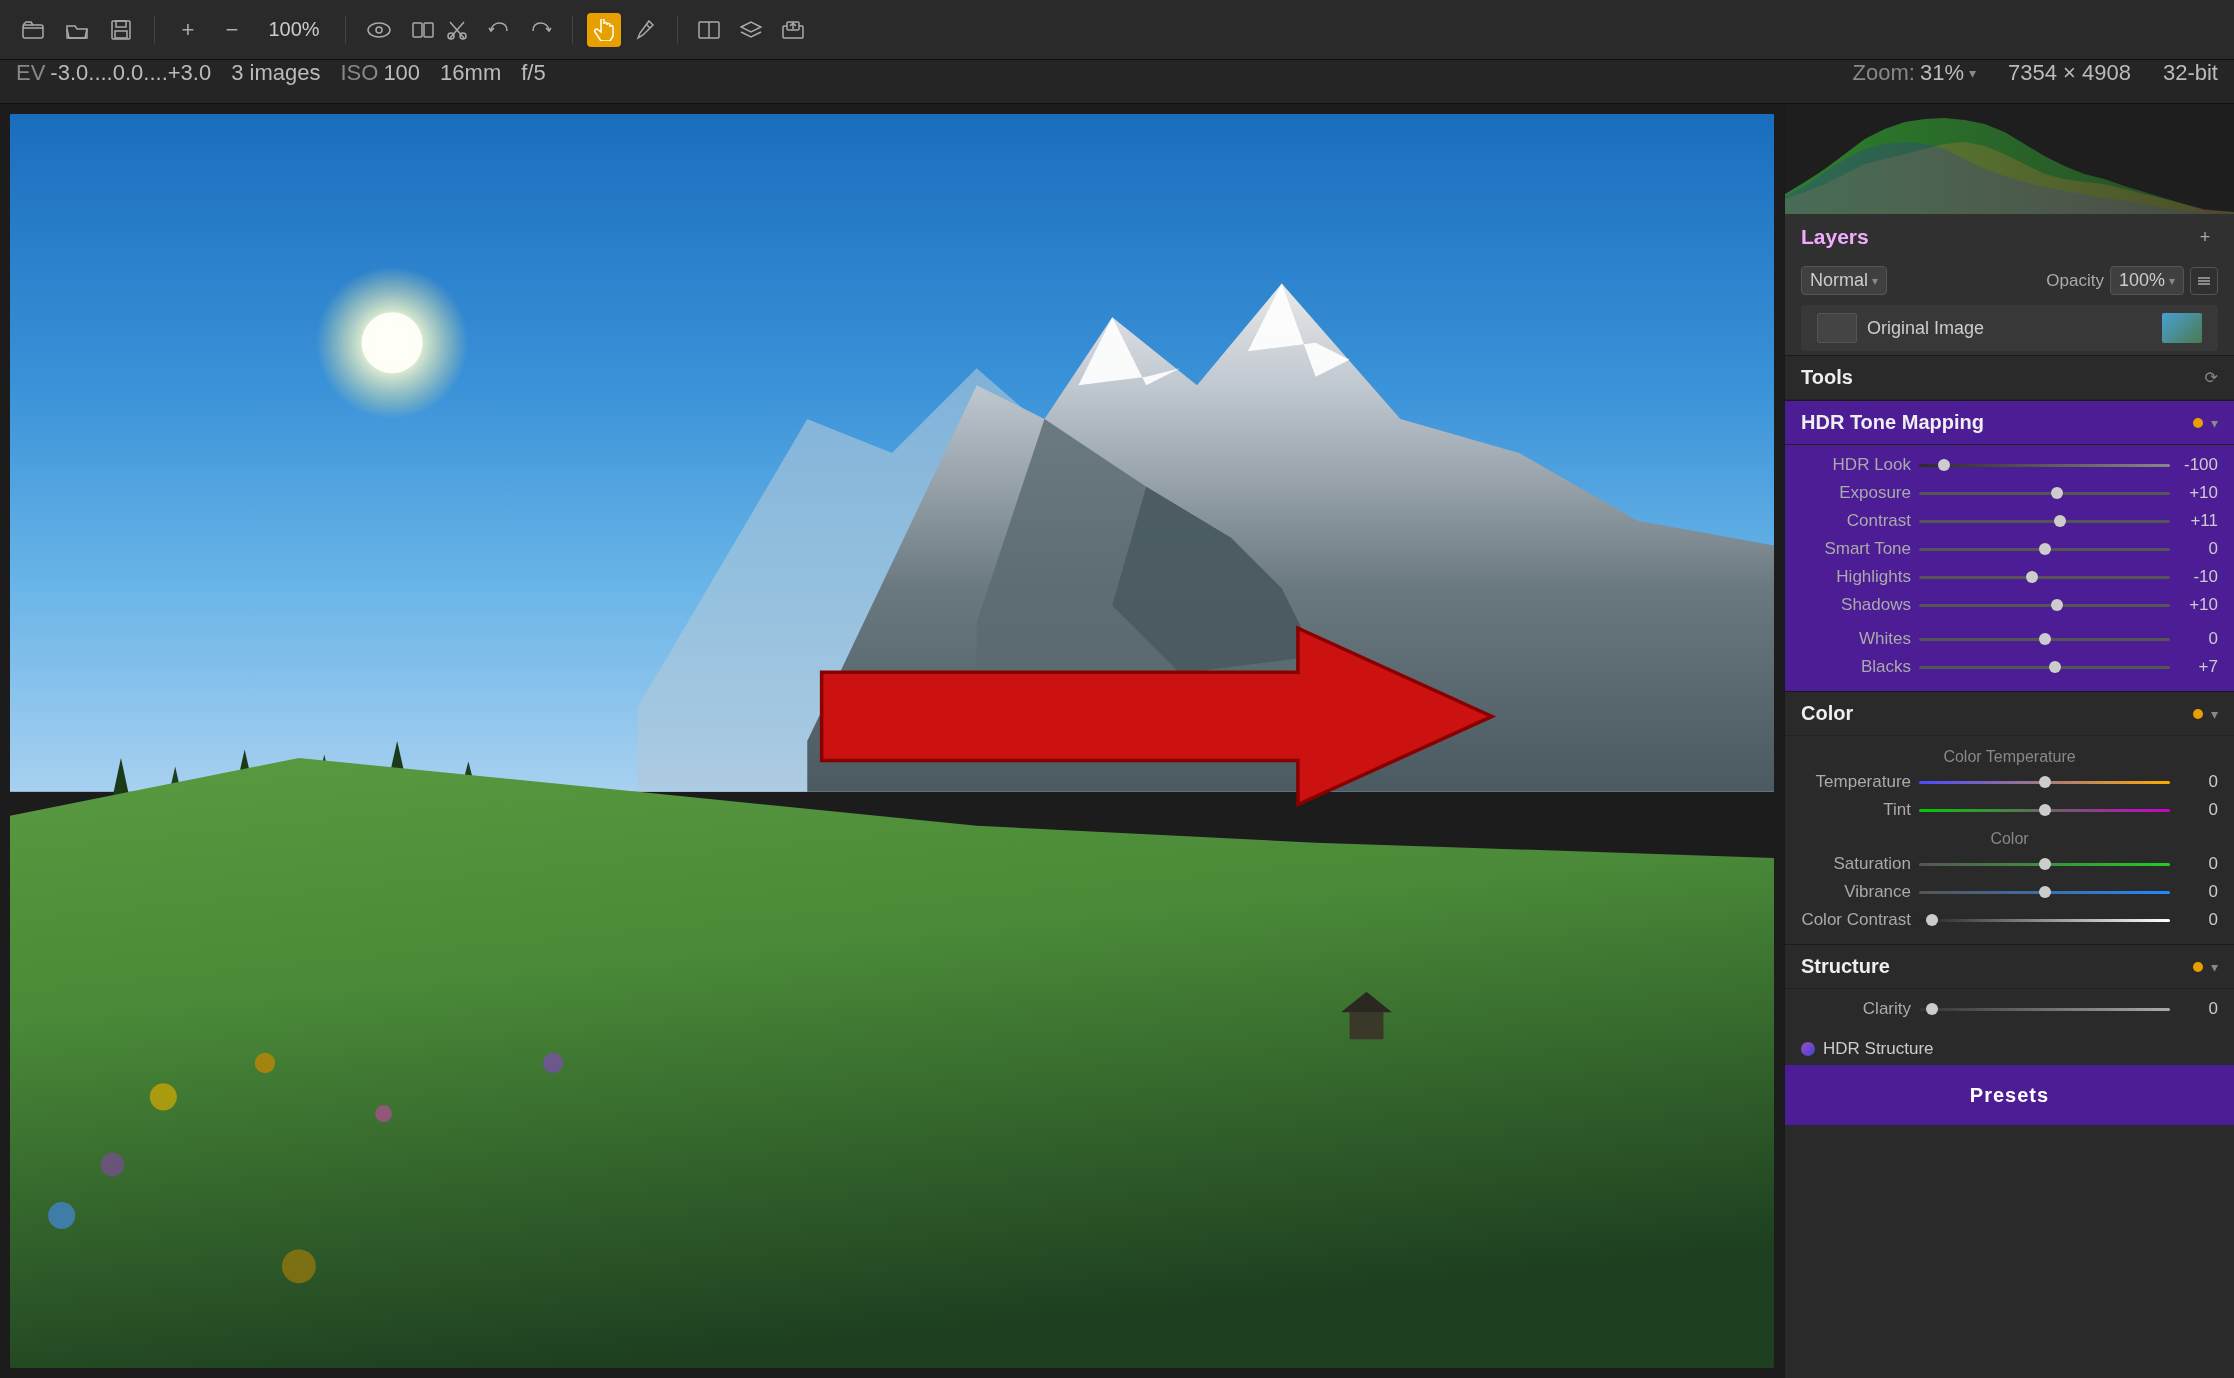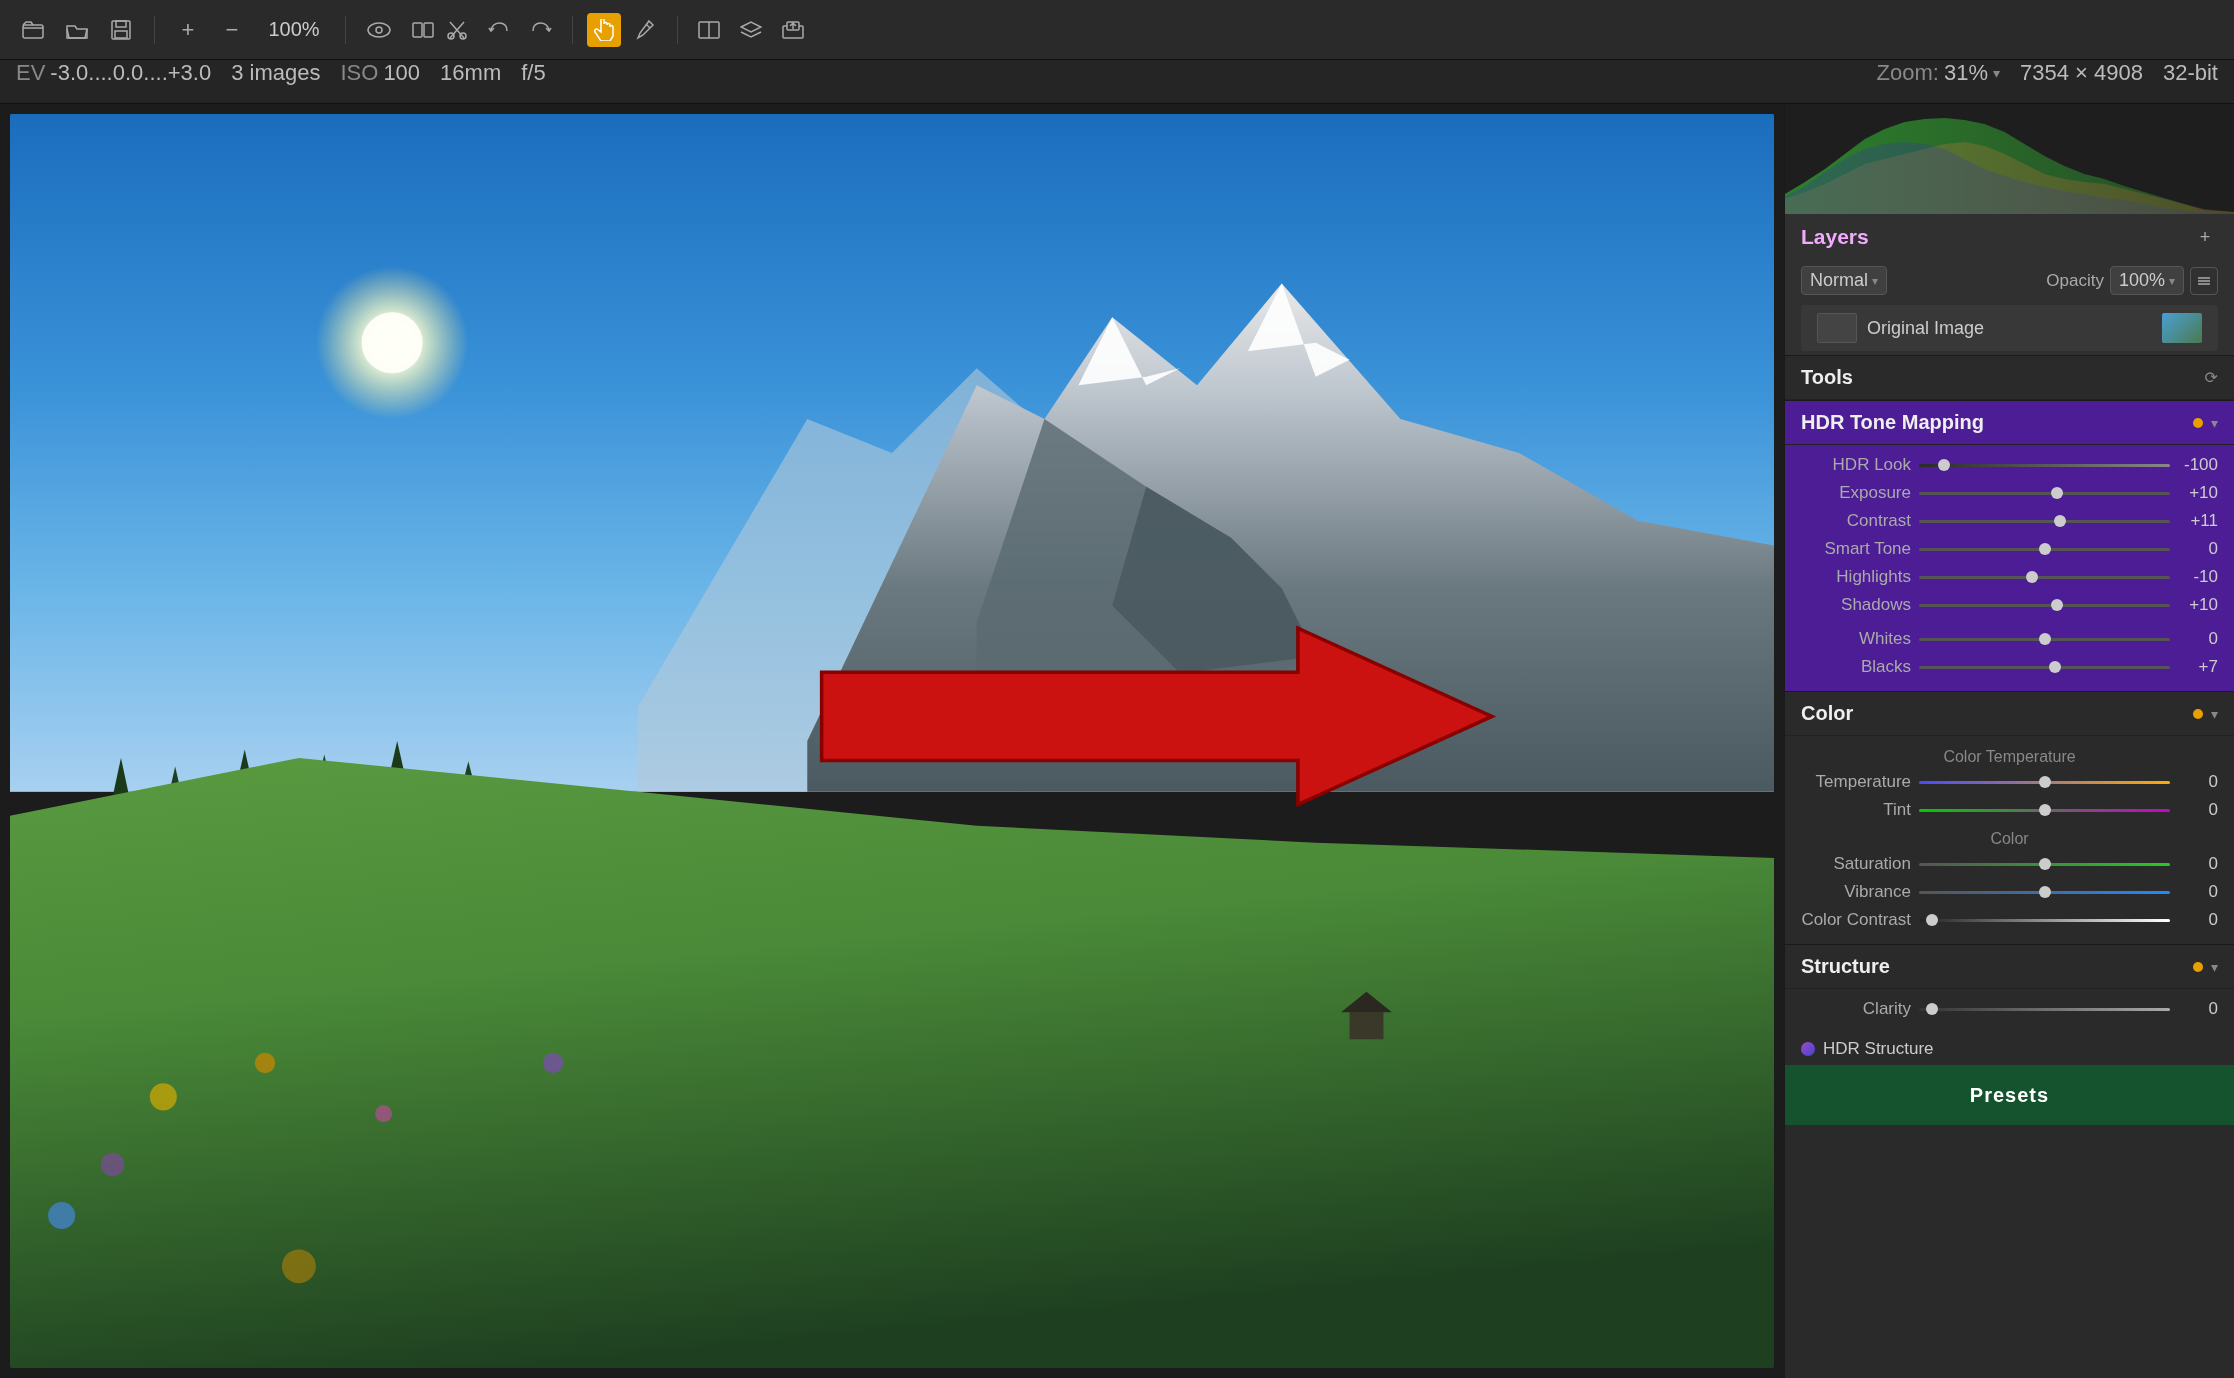--- a/index.html
+++ b/index.html
@@ -90,21 +90,21 @@
       align-items: center;
       gap: 5px;
     }
     .status-label {
       color: #888;
     }
     .status-right {
       margin-left: auto;
       display: flex;
       align-items: center;
-      gap: 20px;
+      gap: 32px;
     }
 
     
     .main-area {
       flex: 1;
       display: flex;
       overflow: hidden;
     }
 
     
@@ -439,21 +439,21 @@
       flex-shrink: 0;
     }
     .hdr-structure-label {
       font-size: 17px;
       color: #ccc;
     }
 
     
     .presets-bar {
       height: 60px;
-      background: #14532d;
+      background: #4c1d95;
       display: flex;
       align-items: center;
       justify-content: center;
       cursor: pointer;
       flex-shrink: 0;
     }
     .presets-label {
       font-size: 20px;
       font-weight: 600;
       color: #fff;

